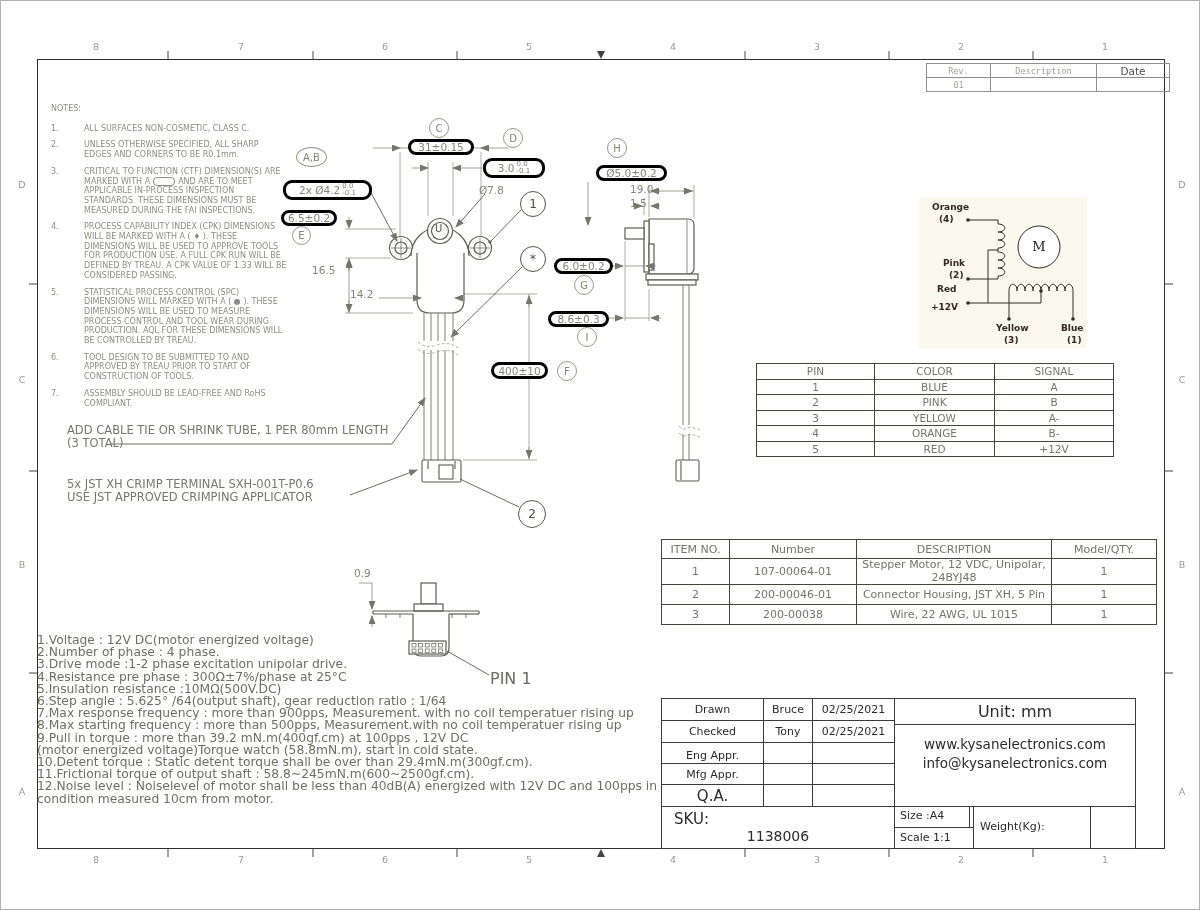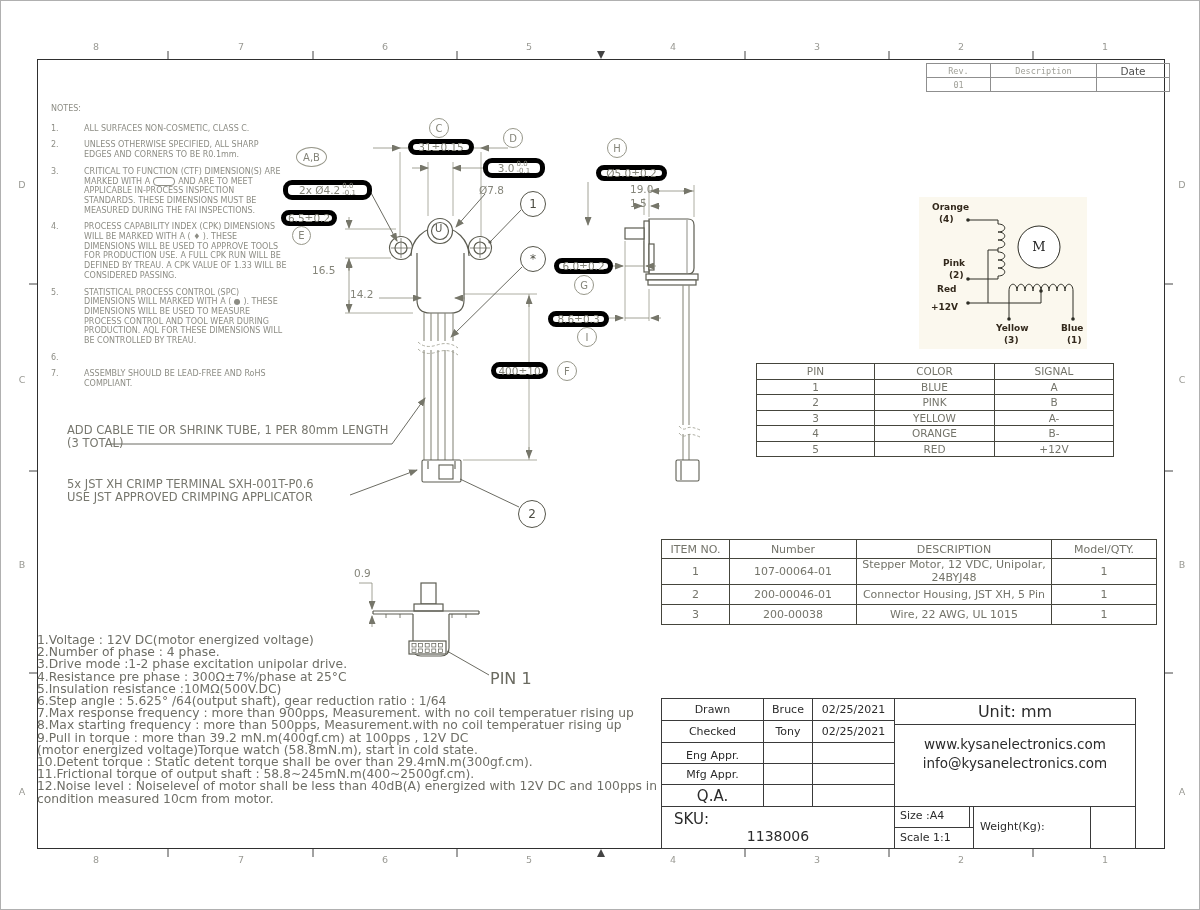--- a/index.html
+++ b/index.html
@@ -4,21 +4,21 @@
 <style>
   html,body{margin:0;padding:0;background:#e8e8e8;}
   #sheet{position:relative;width:1200px;height:910px;background:#fff;border:1px solid #b0b0b0;
          font-family:"DejaVu Sans","Liberation Sans",sans-serif;overflow:hidden;box-sizing:border-box;}
   .abs{position:absolute;}
   svg{position:absolute;left:0;top:0;}
   
   #frame{position:absolute;left:36px;top:58px;width:1128px;height:790px;border:1.6px solid #2f2f2f;box-sizing:border-box;}
   .bord{position:absolute;color:#9a9a94;font-size:9.5px;transform:translate(-50%,-50%);}
   
-  .callout{position:absolute;border:5px solid #000000;border-radius:9px;background:#fff;color:#85857a;
+  .callout{position:absolute;border:3px solid #000000;border-radius:9px;background:#fff;color:#85857a;
            font-size:10.5px;display:flex;align-items:center;justify-content:center;white-space:nowrap;box-sizing:border-box;}
   .tol{display:inline-flex;flex-direction:column;font-size:7px;line-height:7.5px;margin-left:2px;color:#85857a;}
   .dimtxt{position:absolute;color:#85857a;font-size:10.5px;white-space:nowrap;}
   .datum{position:absolute;border:1px solid #97978a;border-radius:50%;background:#fff;color:#85857a;
          font-size:10px;display:flex;align-items:center;justify-content:center;box-sizing:border-box;}
   .balloon{position:absolute;border:1px solid #55554a;border-radius:50%;background:#fff;color:#4c4c42;
          font-size:12px;display:flex;align-items:center;justify-content:center;box-sizing:border-box;}
   
   #notes{position:absolute;left:50px;top:103px;width:236px;color:#8d8d85;font-size:8px;line-height:9.7px;}
   .note{display:flex;margin-bottom:7px;}
@@ -313,20 +313,21 @@
     <div class="note">
       <span class="nnum">4.</span>
       <span>PROCESS CAPABILITY INDEX (CPK) DIMENSIONS WILL BE MARKED WITH A ( ♦ ). THESE DIMENSIONS WILL BE USED TO APPROVE TOOLS FOR PRODUCTION USE. A FULL CPK RUN WILL BE DEFINED BY TREAU. A CPK VALUE OF 1.33 WILL BE CONSIDERED PASSING.</span>
       </div>
     <div class="note">
       <span class="nnum">5.</span>
       <span>STATISTICAL PROCESS CONTROL (SPC) DIMENSIONS WILL MARKED WITH A ( ● ). THESE DIMENSIONS WILL BE USED TO MEASURE PROCESS CONTROL AND TOOL WEAR DURING PRODUCTION. AQL FOR THESE DIMENSIONS WILL BE CONTROLLED BY TREAU.</span>
       </div>
     <div class="note">
       <span class="nnum">6.</span>
+      <span>TOOL DESIGN TO BE SUBMITTED TO AND APPROVED BY TREAU PRIOR TO START OF CONSTRUCTION OF TOOLS.</span>
       </div>
     <div class="note">
       <span class="nnum">7.</span>
       <span>ASSEMBLY SHOULD BE LEAD-FREE AND RoHS COMPLIANT.</span>
       </div>
   </div>
 
   <div class="callout" style="left:407px;top:138px;width:66px;height:16px">31±0.15</div>
   <div class="callout" style="left:482px;top:157px;width:62px;height:20px">
     <span>3.0</span>
@@ -460,21 +461,21 @@
     <div>2.Number of phase : 4 phase.</div>
     <div>3.Drive mode :1-2 phase excitation unipolar drive.</div>
     <div>4.Resistance pre phase : 300Ω±7%/phase at 25°C</div>
     <div>5.Insulation resistance :10MΩ(500V.DC)</div>
     <div>6.Step angle : 5.625° /64(output shaft), gear reduction ratio : 1/64</div>
     <div>7.Max response frequency : more than 900pps, Measurement. with no coil temperatuer rising up</div>
     <div>8.Max starting frequency : more than 500pps, Measurement.with no coil temperatuer rising up</div>
     <div>9.Pull in torque : more than 39.2 mN.m(400gf.cm) at 100pps , 12V DC</div>
     <div>(motor energized voltage)Torque watch (58.8mN.m), start in cold state.</div>
     <div>10.Detent torque : Static detent torque shall be over than 29.4mN.m(300gf.cm).</div>
-    <div>11.Frictional torque of output shaft : 58.8~245mN.m(400~2500gf.cm).</div>
+    <div>11.Frictional torque of output shaft : 58.8~245mN.m(600~2500gf.cm).</div>
     <div>12.Noise level : Noiselevel of motor shall be less than 40dB(A) energized with 12V DC and 100pps in no load</div>
     <div>condition measured 10cm from motor.</div>
   </div>
 
   <div class="abs" style="left:660px;top:697px;width:475px;height:151px">
 
     <div class="tb cen" style="left:0;top:0;width:103px;height:23px;font-size:11px">Drawn</div>
     <div class="tb cen" style="left:102px;top:0;width:50px;height:23px;font-size:11px">Bruce</div>
     <div class="tb cen" style="left:151px;top:0;width:83px;height:23px;font-size:11px">02/25/2021</div>
     <div class="tb cen" style="left:0;top:22px;width:103px;height:23px;font-size:11px">Checked</div>

